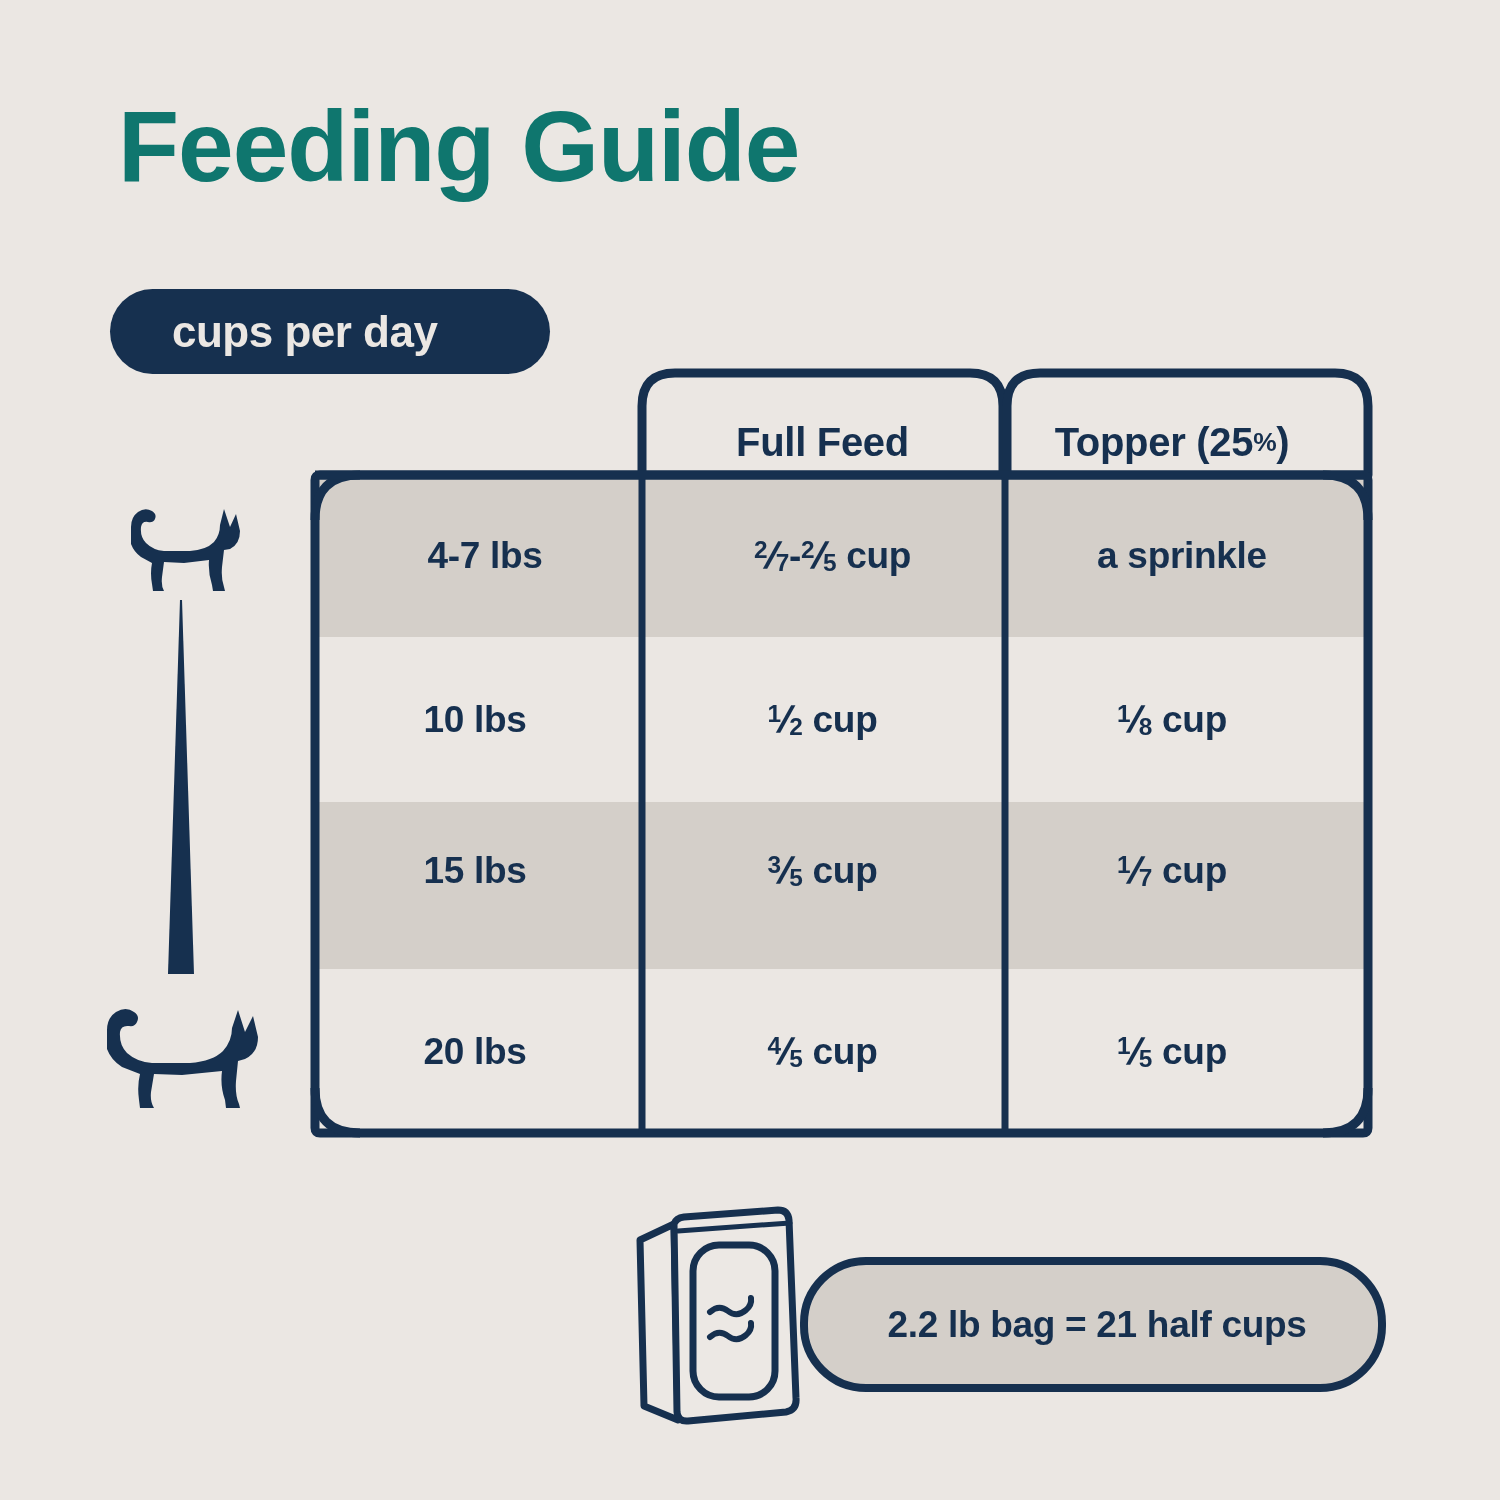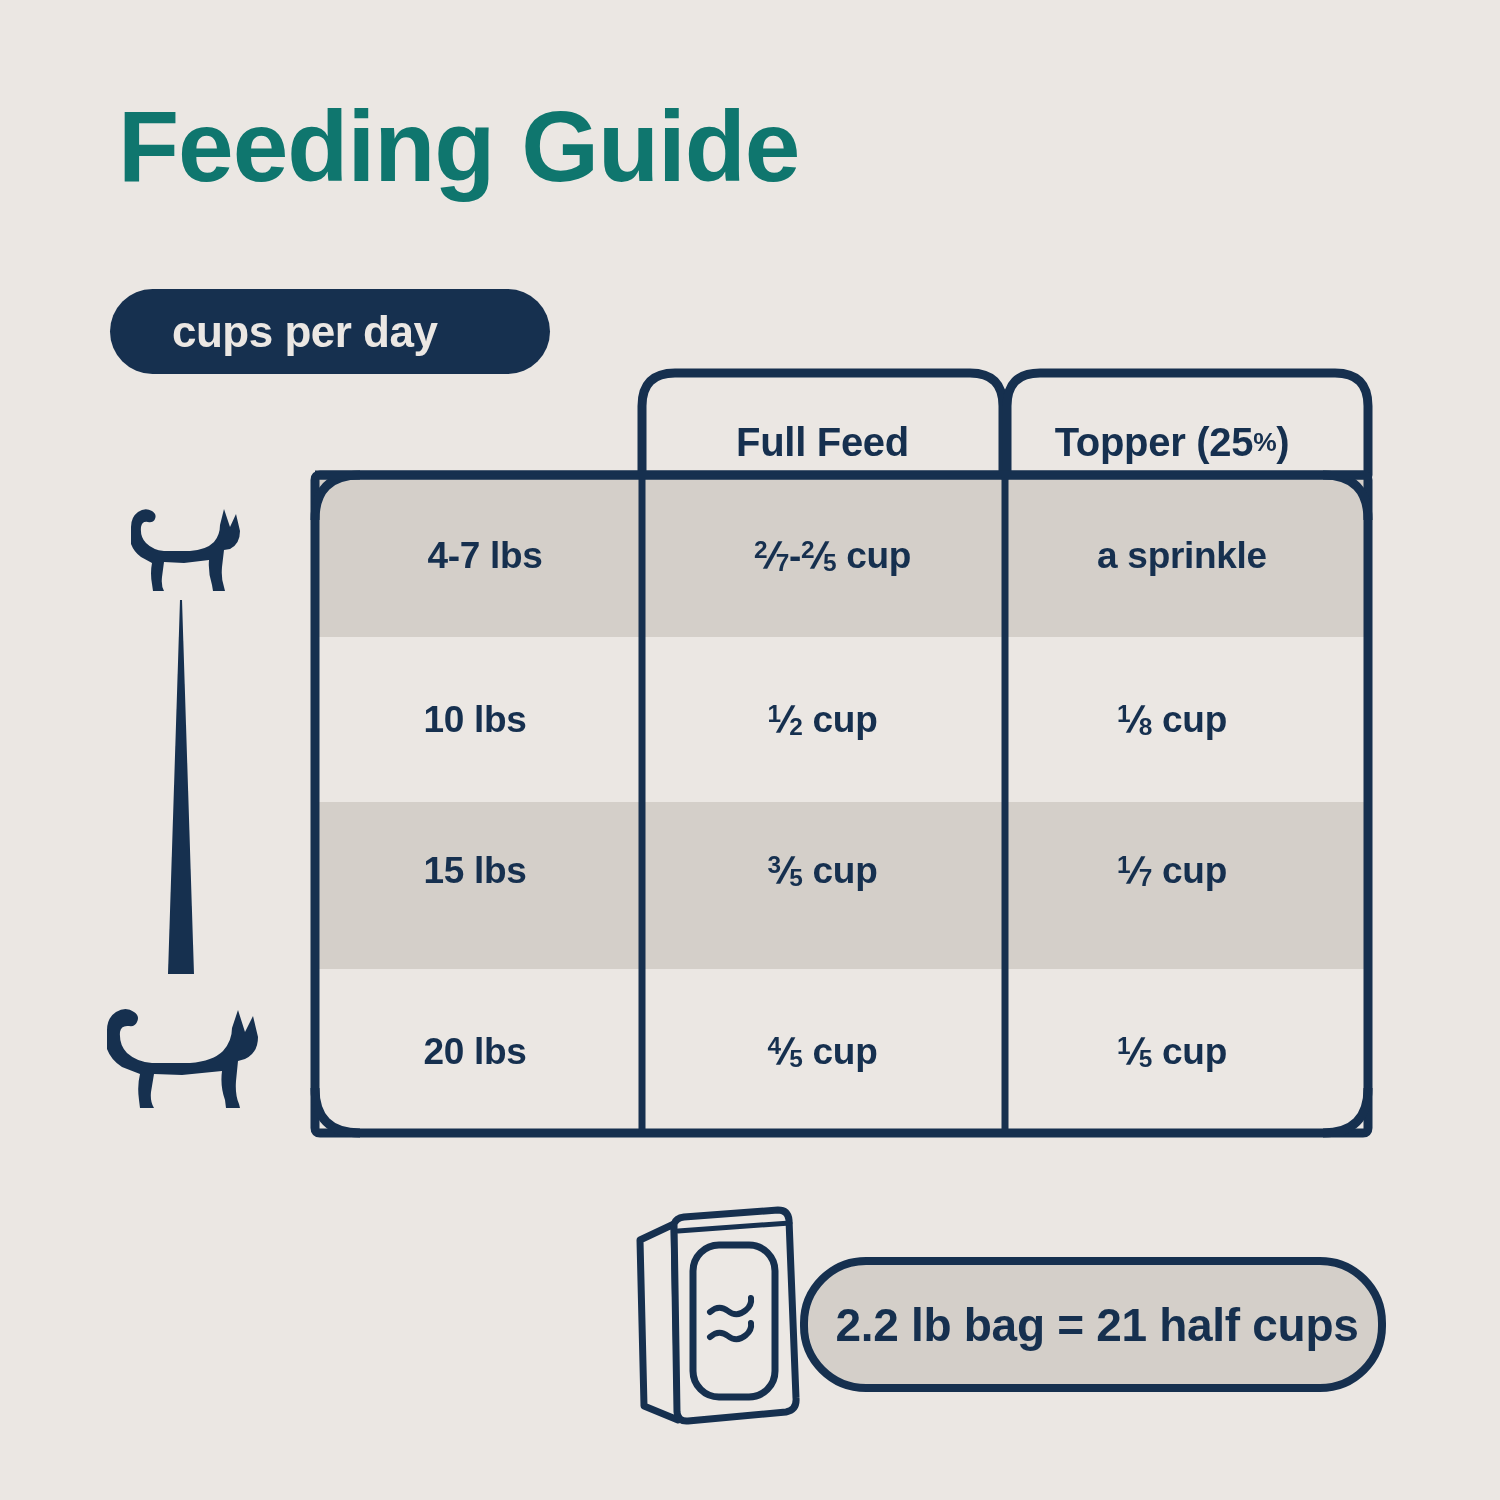--- a/index.html
+++ b/index.html
@@ -121,21 +121,21 @@
   #bag-svg { position: absolute; left: 0; top: 0; }
   #bag-banner-label {
     position: absolute;
     left: 190px;
     top: 63px;
     width: 578px;
     height: 127px;
     display: flex;
     align-items: center;
     justify-content: center;
-    font-size: 46px;
+    font-size: 37px;
     font-weight: bold;
     color: #16304f;
     letter-spacing: -0.3px;
     white-space: nowrap;
   }
 </style>
 </head>
 <body>
 
 <div id="page-title">Feeding Guide</div>

